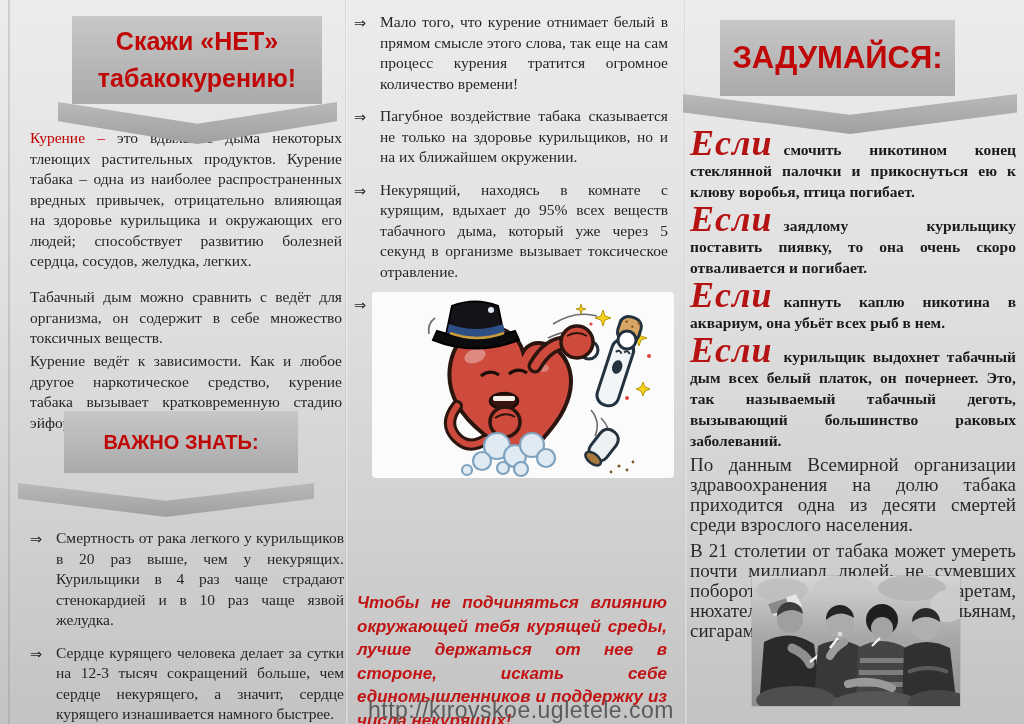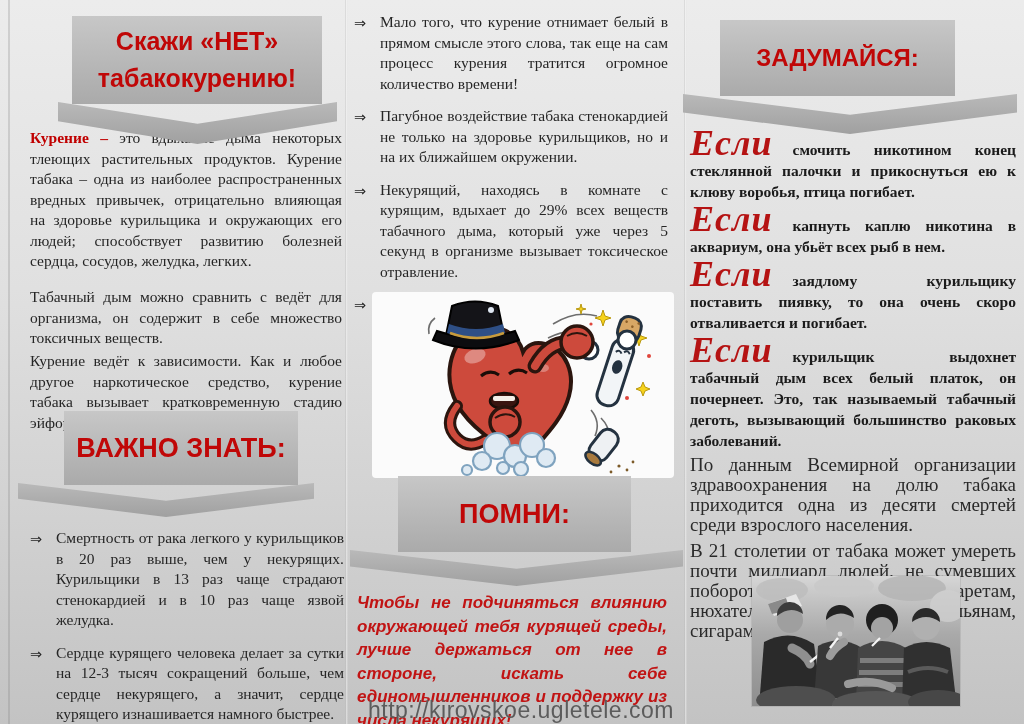--- a/index.html
+++ b/index.html
@@ -15,41 +15,41 @@
   .banner{position:absolute;z-index:3;}
   .b-rect{position:absolute;top:0;display:flex;align-items:center;justify-content:center;
           text-align:center;padding:0 6px;
           background:linear-gradient(180deg,#c7c7c7,#aaaaaa);
           font-family:"Liberation Sans",sans-serif;font-weight:bold;color:#c00707;}
   .b-chev{position:absolute;left:0;right:0;
           background:linear-gradient(180deg,#b9b9b9,#a0a0a0);
           clip-path:polygon(0 0,50% 52%,100% 0,100% 46%,50% 100%,0 46%);}
 
   .jp{position:absolute;margin:0;text-align:justify;font-size:15.5px;line-height:20.5px;z-index:1;}
-  .lead{color:#c00000;font-weight:bold;}
+  .lead{color:#c00000;font-weight:normal;}
 
   .bullets{position:absolute;z-index:1;}
   .bullet{display:flex;margin-bottom:12px;text-align:justify;font-size:15.5px;line-height:20.5px;}
   .glyph{flex:0 0 26px;font-family:"DejaVu Sans",sans-serif;font-size:14.5px;color:#222;padding-top:1px;}
   .btext{flex:1;}
 
   .cartoon-bg{position:absolute;background:#fbfbfb;border-radius:4px;z-index:2;}
   .cartoon{position:absolute;z-index:3;}
 
   .reminder{position:absolute;margin:0;font-family:"Liberation Sans",sans-serif;
             font-style:italic;font-weight:bold;font-size:17px;line-height:23.5px;
             color:#c11414;text-align:justify;z-index:3;}
   .url{position:absolute;margin:4px;font-family:"Liberation Sans",sans-serif;
        font-size:23px;color:#5c5c5c;text-align:center;letter-spacing:.5px;z-index:3;}
 
   .right-text{position:absolute;z-index:1;}
   .esli-p{margin:0 0 4px 0;text-align:justify;font-weight:bold;font-size:15.5px;
           line-height:21px;color:#1b1b1b;}
   .esli{font-family:"Liberation Serif",serif;font-style:italic;font-weight:bold;
-        font-size:36px;line-height:26px;color:#b51313;margin-right:20px;letter-spacing:1px;}
+        font-size:36px;line-height:26px;color:#b51313;margin-right:11px;letter-spacing:1px;}
   .plain-p{margin:2px 0 6px 0;text-align:justify;font-weight:normal;font-size:19px;
            line-height:20px;color:#2a2a2a;}
   .photo{position:absolute;z-index:2;box-shadow:0 0 0 1px rgba(0,0,0,.08);}
 </style>
 </head>
 <body>
 
 <div class="page">
   <div class="edge"></div>
   <div class="fold" style="left:345px"></div>
@@ -63,48 +63,48 @@
   </div>
 
   <p class="jp" style="left:30px;top:128px;width:312px"><span class="lead">Курение –</span> <span>это вдыхание дыма некоторых тлеющих растительных продуктов. Курение табака – одна из наиболее распространенных вредных привычек, отрицательно влияющая на здоровье курильщика и окружающих его людей; способствует развитию болезней сердца, сосудов, желудка, легких.</span></p>
 
   <p class="jp" style="left:30px;top:287px;width:312px">Табачный дым можно сравнить с ведёт для организма, он содержит в себе множество токсичных веществ.</p>
 
   <p class="jp" style="left:30px;top:351px;width:312px">Курение ведёт к зависимости. Как и любое другое наркотическое средство, курение табака вызывает кратковременную стадию эйфории.</p>
 
   <div class="banner" style="left:18px;top:411px;width:296px;height:106px">
     <div class="b-chev" style="top:72px;height:34px"></div>
-    <div class="b-rect" style="left:46px;right:16px;height:74px;font-size:27px">
+    <div class="b-rect" style="left:46px;right:16px;height:62px;font-size:20px">
       <span>ВАЖНО ЗНАТЬ:</span>
     </div>
   </div>
 
   <div class="bullets" style="left:30px;top:528px;width:314px">
     <div class="bullet">
       <span class="glyph">⇒</span>
-      <span class="btext">Смертность от рака легкого у курильщиков в 20 раз выше, чем у некурящих. Курильщики в 13 раз чаще страдают стенокардией и в 10 раз чаще язвой желудка.</span>
+      <span class="btext">Смертность от рака легкого у курильщиков в 20 раз выше, чем у некурящих. Курильщики в 4 раз чаще страдают стенокардией и в 10 раз чаще язвой желудка.</span>
     </div>
     <div class="bullet">
       <span class="glyph">⇒</span>
       <span class="btext">Сердце курящего человека делает за сутки на 12-3 тысяч сокращений больше, чем сердце некурящего, а значит, сердце курящего изнашивается намного быстрее.</span>
     </div>
   </div>
 
   <div class="bullets" style="left:354px;top:12px;width:314px">
     <div class="bullet">
       <span class="glyph">⇒</span>
       <span class="btext">Мало того, что курение отнимает белый в прямом смысле этого слова, так еще на сам процесс курения тратится огромное количество времени!</span>
     </div>
     <div class="bullet">
       <span class="glyph">⇒</span>
-      <span class="btext">Пагубное воздействие табака стенокардией не только на здоровье курильщиков, но и на их ближайшем окружении.</span>
-    </div>
-    <div class="bullet">
-      <span class="glyph">⇒</span>
-      <span class="btext">Некурящий, находясь в комнате с курящим, вдыхает до 29% всех веществ табачного дыма, который уже через 5 секунд в организме вызывает токсическое отравление.</span>
+      <span class="btext">Пагубное воздействие табака сказывается не только на здоровье курильщиков, но и на их ближайшем окружении.</span>
+    </div>
+    <div class="bullet">
+      <span class="glyph">⇒</span>
+      <span class="btext">Некурящий, находясь в комнате с курящим, вдыхает до 95% всех веществ табачного дыма, который уже через 5 секунд в организме вызывает токсическое отравление.</span>
     </div>
     <div class="bullet">
       <span class="glyph">⇒</span>
       <span class="btext">Из общего числа детей со злокачественными опухолями 60% -это пассивные курильщики.</span>
     </div>
   </div>
 
   <div class="cartoon-bg" style="left:372px;top:292px;width:302px;height:186px"></div>
 
   <svg class="cartoon" style="left:402px;top:298px" width="256" height="180" viewBox="0 0 250 180">
@@ -194,42 +194,36 @@
         <circle cx="110" cy="158" r="11"></circle>
       <circle cx="127" cy="147" r="12"></circle>
         <circle cx="141" cy="160" r="9"></circle>
       <circle cx="77" cy="163" r="9"></circle>
         <circle cx="116" cy="171" r="7"></circle>
       <circle cx="98" cy="170" r="6"></circle>
         <circle cx="62" cy="172" r="5"></circle>
     </g>
   </svg>
 
-  <div class="banner" style="left:350px;top:476px;width:333px;height:112px">
-    <div class="b-chev" style="top:74px;height:36px"></div>
-    <div class="b-rect" style="left:48px;right:52px;height:76px;font-size:27px">
-      <span>ПОМНИ:</span>
-    </div>
-  </div>
 
   <p class="reminder" style="left:357px;top:591px;width:310px">Чтобы не подчиняться влиянию окружающей тебя курящей среды, лучше держаться от нее в стороне, искать себе единомышленников и поддержку из числа некурящих!</p>
 
   <p class="url" style="left:352px;top:693px;width:330px">http://kirovskoe.ugletele.com</p>
 
   <div class="banner" style="left:683px;top:20px;width:334px;height:116px">
     <div class="b-chev" style="top:74px;height:40px"></div>
-    <div class="b-rect" style="left:37px;right:62px;height:76px;font-size:24px">
+    <div class="b-rect" style="left:37px;right:62px;height:76px;font-size:31px">
       <span>ЗАДУМАЙСЯ:</span>
     </div>
   </div>
 
   <div class="right-text" style="left:690px;top:130px;width:326px">
     <p class="esli-p"><span class="esli">Если</span><span>смочить никотином конец стеклянной палочки и прикоснуться ею к клюву воробья, птица погибает.</span></p>
+    <p class="esli-p"><span class="esli">Если</span><span>заядлому курильщику поставить пиявку, то она очень скоро отваливается и погибает.</span></p>
     <p class="esli-p"><span class="esli">Если</span><span>капнуть каплю никотина в аквариум, она убьёт всех рыб в нем.</span></p>
-    <p class="esli-p"><span class="esli">Если</span><span>заядлому курильщику поставить пиявку, то она очень скоро отваливается и погибает.</span></p>
     <p class="esli-p"><span class="esli">Если</span><span>курильщик выдохнет табачный дым всех белый платок, он почернеет. Это, так называемый табачный деготь, вызывающий большинство раковых заболеваний.</span></p>
     <p class="plain-p">По данным Всемирной организации здравоохранения на долю табака приходится одна из десяти смертей среди взрослого населения.</p>
     <p class="plain-p">В 21 столетии от табака может умереть почти миллиард людей, не сумевших побороть свое пристрастие к сигаретам, нюхательному табаку, кальянам, сигарам и курительным трубкам.</p>
   </div>
 
   <svg class="photo" style="left:752px;top:576px" width="208" height="130" viewBox="0 0 208 130">
     <defs>
       <linearGradient id="pbg" x1="0" y1="0" x2="0" y2="1">
         <stop offset="0" stop-color="#d6d6d6"></stop>
           <stop offset=".45" stop-color="#a9a9a9"></stop>

